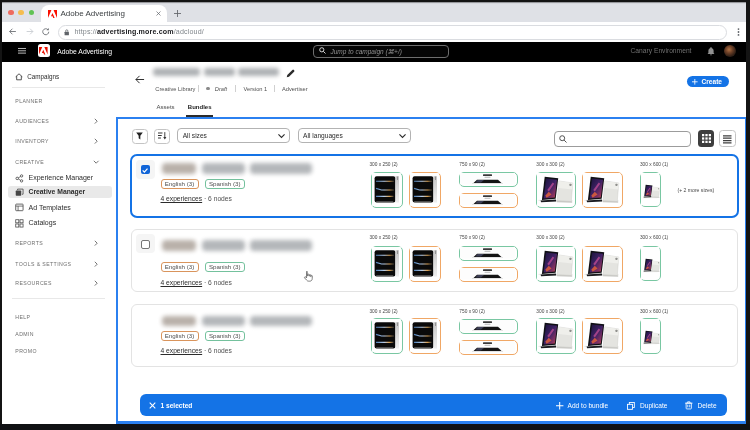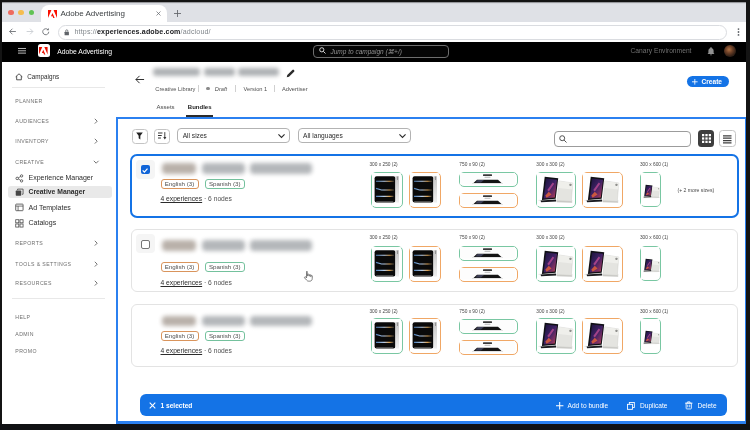--- a/index.html
+++ b/index.html
@@ -32,21 +32,21 @@
   </svg>
 <svg class="abs" style="left:42px;top:28px" width="7.5" height="7.5" viewBox="0 0 12 12">
 <path stroke="#5f6368" stroke-width="1.3" fill="none" d="M10.8 6a4.8 4.8 0 1 1-1.4-3.4"></path>
 <path fill="#5f6368" d="M10.8 0v3.4H7.4z"></path>
   </svg>
 <div class="abs" style="left:58px;top:24.5px;width:669px;height:15px;border:1px solid #dadce0;border-radius:7.5px;background:#fff"></div>
 <svg class="abs" style="left:64px;top:28.6px" width="5.5" height="6.5" viewBox="0 0 10 12">
 <rect x="1" y="5" width="8" height="6.5" rx="1" fill="#5f6368"></rect>
 <path d="M3 5V3.5a2 2 0 0 1 4 0V5" stroke="#5f6368" stroke-width="1.4" fill="none"></path>
   </svg>
-<div class="abs" style="left:74.5px;top:27.9px;font-size:7.1px;color:#80868b;letter-spacing:.15px">https://<b style="color:#202124">experiences.adobe.com</b>/adcloud/</div>
+<div class="abs" style="left:74.5px;top:27.9px;font-size:7.1px;color:#80868b;letter-spacing:.15px">https://<b style="color:#202124">advertising.more.com</b>/adcloud/</div>
 <svg class="abs" style="left:736.5px;top:28.3px" width="3" height="8" viewBox="0 0 3 10">
 <circle cx="1.5" cy="1.3" r="1.1" fill="#5f6368"></circle>
     <circle cx="1.5" cy="5" r="1.1" fill="#5f6368"></circle>
     <circle cx="1.5" cy="8.7" r="1.1" fill="#5f6368"></circle>
   </svg>
 <div class="abs" style="left:0;top:42px;width:750px;height:20px;background:#000"></div>
 <svg class="abs" style="left:17.7px;top:48px" width="8" height="5.6" viewBox="0 0 10 7">
 <path stroke="#d4d4d4" stroke-width="1.1" d="M0 0.6h10M0 3.5h10M0 6.4h10"></path>
   </svg>
 <div class="abs" style="left:37.5px;top:44.4px;width:12.2px;height:12.2px;background:#fff;border-radius:2.5px"></div>

